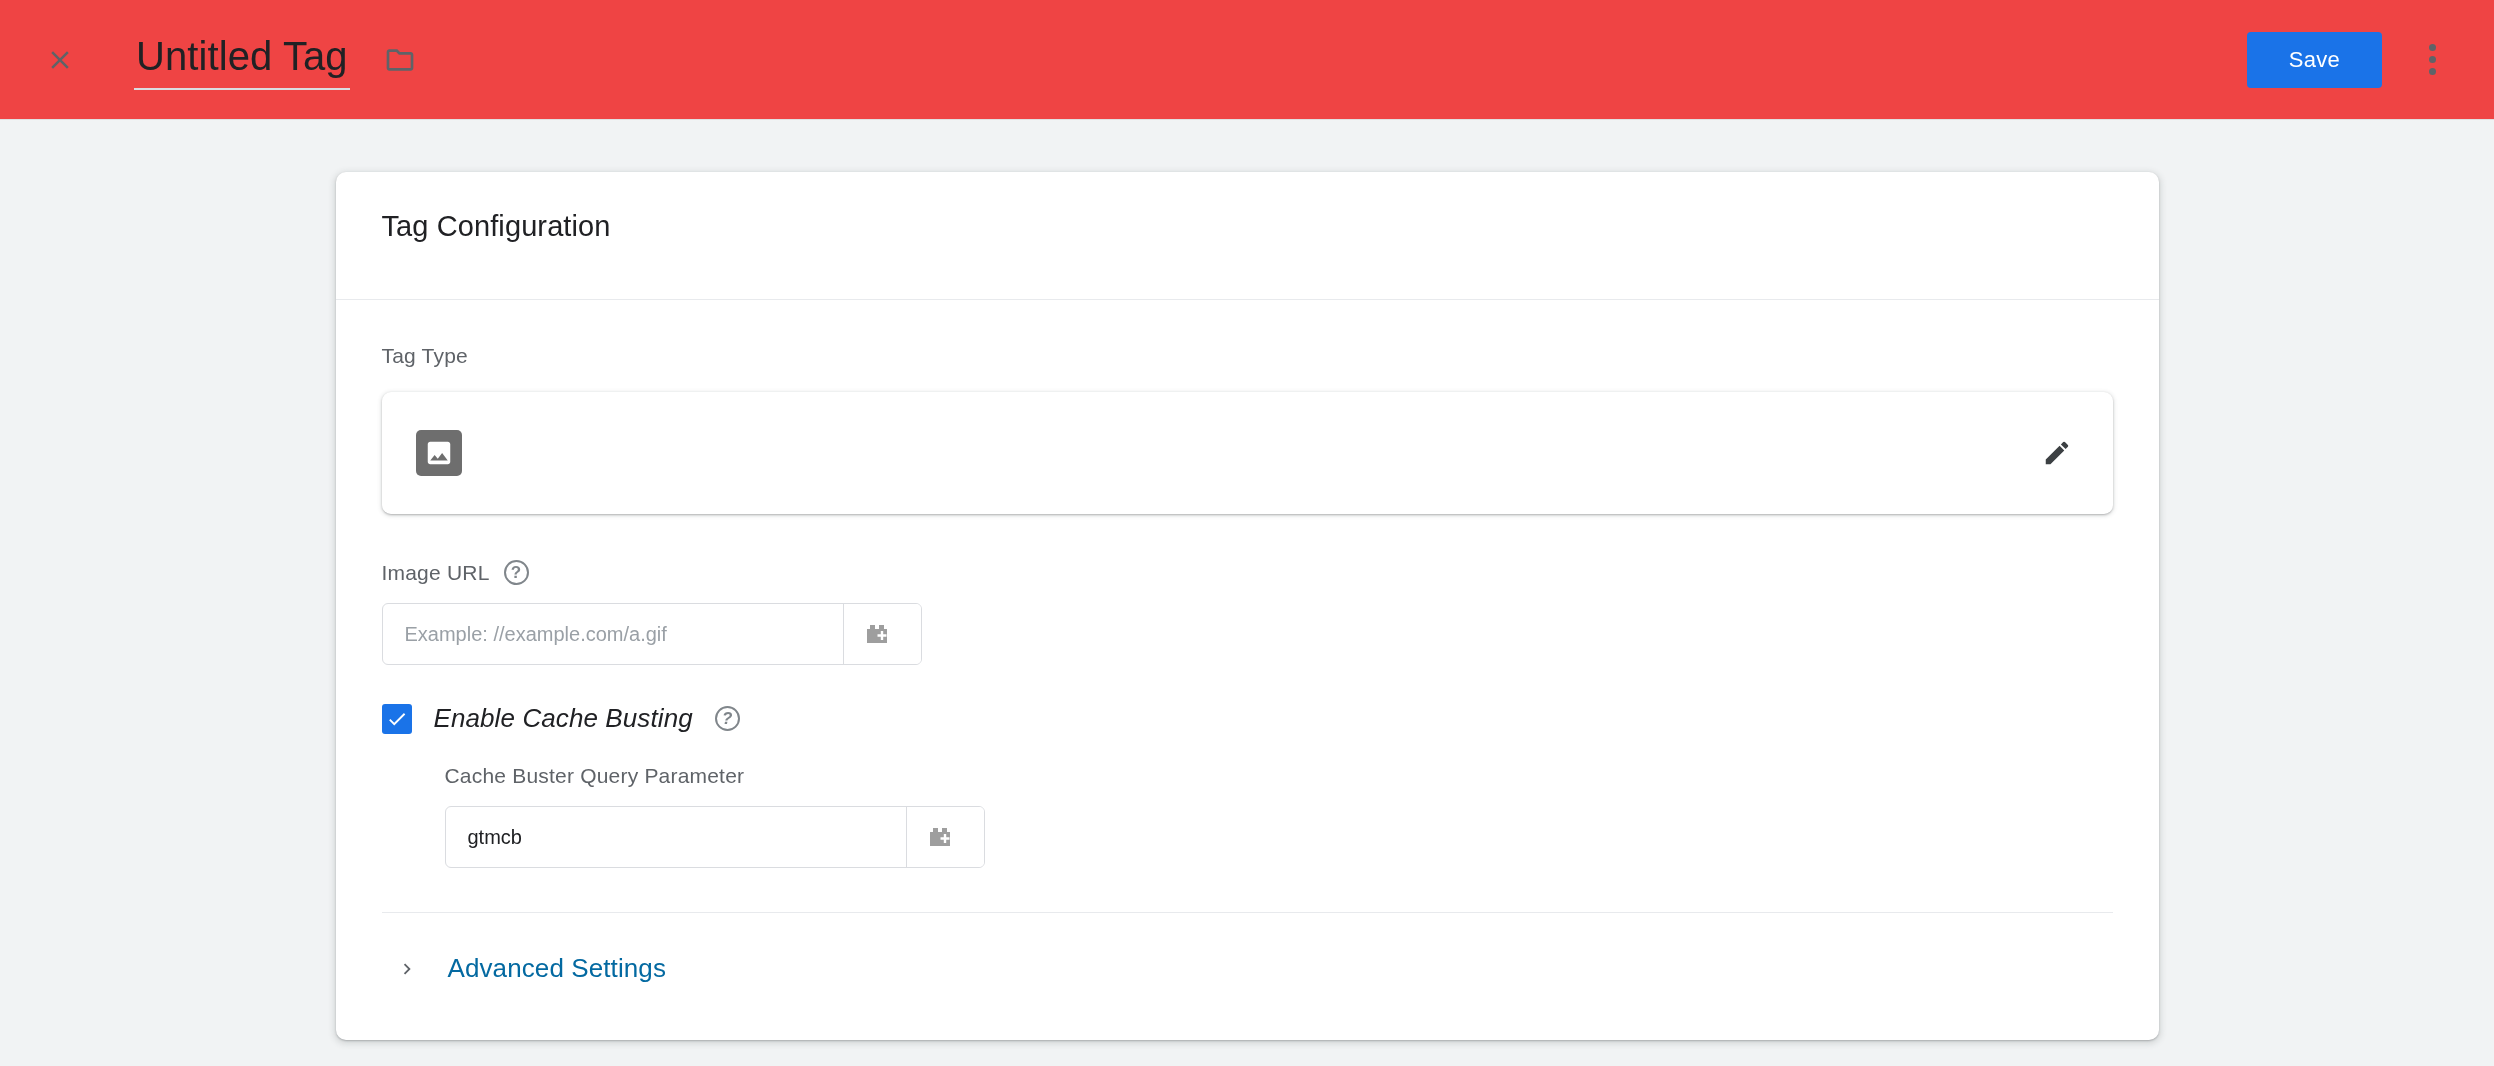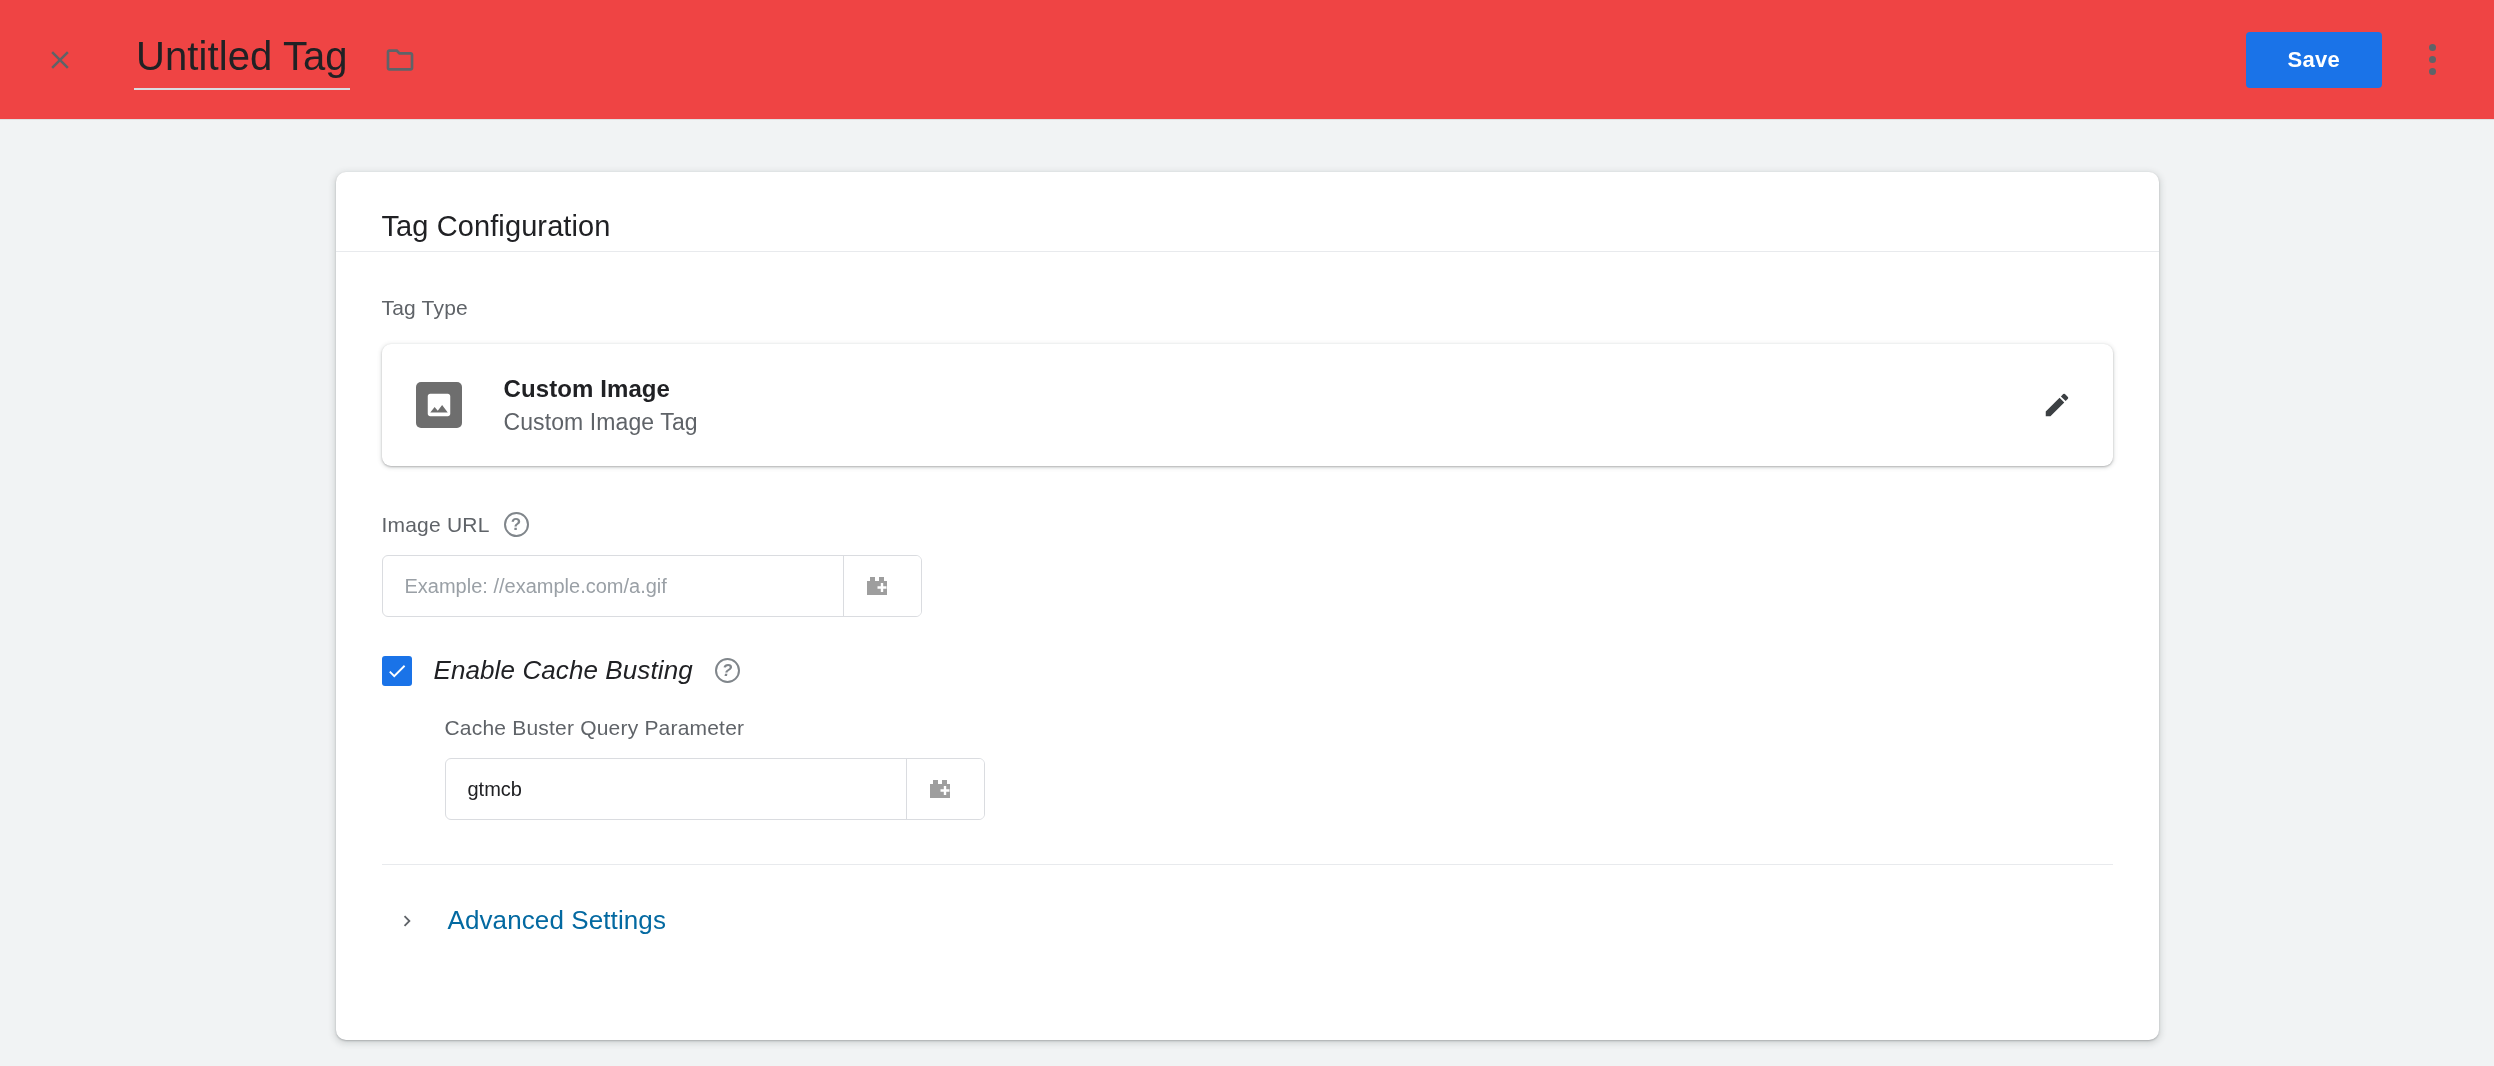--- a/index.html
+++ b/index.html
@@ -77,21 +77,21 @@
     gap: 26px;
   }
 
   .save-btn {
     background: #1a73e8;
     color: #ffffff;
     border: none;
     border-radius: 4px;
     font-family: inherit;
     font-size: 22px;
-    font-weight: 700;
+    font-weight: 400;
     letter-spacing: 0.25px;
     height: 56px;
     padding: 0 42px;
     cursor: pointer;
   }
 
   .kebab-btn {
     width: 48px;
     height: 56px;
     display: flex;
@@ -124,21 +124,21 @@
     background: #ffffff;
     border-radius: 10px;
     box-shadow: 0 1px 2px 0 rgba(60,64,67,.30), 0 2px 6px 2px rgba(60,64,67,.15);
     height: 868px;
     display: flex;
     flex-direction: column;
   }
 
   .card-header {
     padding: 38px 46px 12px 46px;
-    height: 80px;
+    height: 128px;
     border-bottom: 1px solid #e8eaed;
   }
 
   .card-title {
     font-size: 29px;
     font-weight: 400;
     color: #202124;
     letter-spacing: 0.1px;
   }
 
@@ -375,24 +375,20 @@
 
     <div class="card-body">
 
       <div class="field-label">Tag Type</div>
 
       <div class="tagtype-box">
         <div class="tagtype-icon">
           <svg width="30" height="30" viewBox="0 0 24 24">
             <path d="M21 19V5c0-1.1-.9-2-2-2H5c-1.1 0-2 .9-2 2v14c0 1.1.9 2 2 2h14c1.1 0 2-.9 2-2zM8.5 13.5l2.5 3.01L14.5 12l4.5 6H5l3.5-4.5z" fill="#ffffff"></path>
           </svg>
-        </div>
-        <div class="tagtype-text">
-          <div class="tagtype-name">Custom Image</div>
-          <div class="tagtype-desc">Custom Image Tag</div>
         </div>
         <div class="edit-btn">
           <svg width="30" height="30" viewBox="0 0 24 24">
             <path d="M3 17.25V21h3.75L17.81 9.94l-3.75-3.75L3 17.25zM20.71 7.04c.39-.39.39-1.02 0-1.41l-2.34-2.34a.9959.9959 0 00-1.41 0l-1.83 1.83 3.75 3.75 1.83-1.83z" fill="#3c4043"></path>
           </svg>
         </div>
       </div>
 
       <div class="field-label" style="margin-top:46px;text-align:center;">
         <span>Image URL</span>

